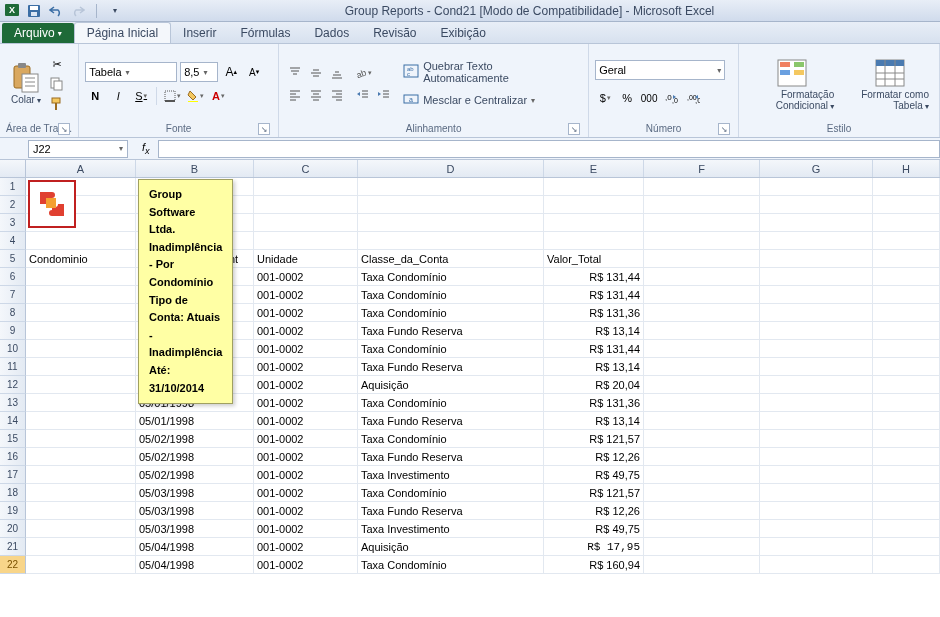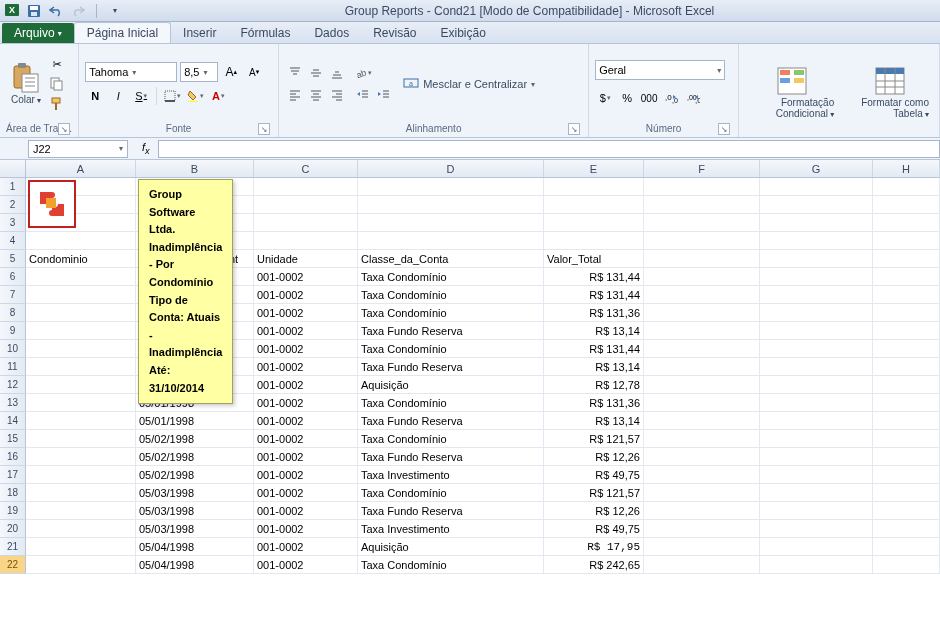--- a/index.html
+++ b/index.html
@@ -150,21 +150,21 @@
           </span>
       </div>
     </div>
     <div class="group-label"><span>Área de Tran...</span><span class="launcher">↘</span></div>
   </div>
 
   <div class="group font-grp" style="width:200px">
     <div class="group-content" style="flex-direction:column;align-items:flex-start;gap:4px;justify-content:center">
       <div class="row">
         <div class="combo" style="width:92px">
-            <span>Tahoma</span>
+            <span>Tabela</span>
             <span class="dd">▾</span>
           </div>
         <div class="combo" style="width:38px">
             <span>8,5</span>
             <span class="dd">▾</span>
           </div>
         <span class="iconbtn" style="font-size:12px">A<sup style="font-size:7px">▴</sup></span>
         <span class="iconbtn" style="font-size:10px">A<sup style="font-size:7px">▾</sup></span>
       </div>
       <div class="row">
@@ -262,20 +262,28 @@
               <svg width="14" height="14">
                 <line x1="6" y1="3" x2="12" y2="3" stroke="#555"></line>
                 <line x1="6" y1="6" x2="12" y2="6" stroke="#555"></line>
                 <line x1="6" y1="9" x2="12" y2="9" stroke="#555"></line>
                 <path d="M1 4 L4 6 L1 8" fill="#4a7ab0"></path>
               </svg>
             </span>
         </div>
       </div>
       <div class="col" style="gap:6px">
+        <div class="wraptxt">
+          <span><svg width="16" height="14">
+                <rect x="1" y="1" width="14" height="12" fill="none" stroke="#3b6ea5"></rect>
+                <text x="4" y="7" font-size="6" fill="#3b6ea5">ab</text>
+                <text x="4" y="12" font-size="6" fill="#3b6ea5">c</text>
+              </svg></span>
+          <span>Quebrar Texto Automaticamente</span>
+        </div>
         <div class="wraptxt">
           <span><svg width="16" height="14">
                 <rect x="1" y="3" width="14" height="8" fill="none" stroke="#3b6ea5"></rect>
                 <text x="8" y="10" font-size="7" fill="#3b6ea5" text-anchor="middle">a</text>
               </svg></span>
           <span>Mesclar e Centralizar</span>
           <span style="font-size:8px;color:#666">▾</span>
         </div>
       </div>
     </div>
@@ -332,20 +340,21 @@
               <rect x="1" y="1" width="28" height="6" fill="#4a7ab0"></rect>
               <line x1="10" y1="1" x2="10" y2="27" stroke="#888"></line>
               <line x1="20" y1="1" x2="20" y2="27" stroke="#888"></line>
               <line x1="1" y1="14" x2="29" y2="14" stroke="#888"></line>
               <line x1="1" y1="20" x2="29" y2="20" stroke="#888"></line>
             </svg>
           </div>
         <span class="label arrow">Formatar como Tabela</span>
       </div>
     </div>
+    <div class="group-label"><span>Estilo</span></div>
   </div>
 </div>
 
 <div class="fbar">
   <div class="namebox">
       <span>J22</span>
       <span class="dd">▾</span>
     </div>
   <div class="fbar-btns">
     <span class="fx">f<sub>x</sub></span>
@@ -486,21 +495,21 @@
         <div class="cell" style="width: 116px;"></div>
         <div class="cell" style="width: 113px;"></div>
         <div class="cell" style="width: 67px;"></div>
       </div>
       <div class="gridrow">
         <div class="rowhead">12</div>
         <div class="cell" style="width: 110px;"></div>
         <div class="cell" style="width: 118px;">05/01/1998</div>
         <div class="cell" style="width: 104px;">001-0002</div>
         <div class="cell" style="width: 186px;">Aquisição</div>
-        <div class="cell r" style="width: 100px;">R$ 12,78</div>
+        <div class="cell r" style="width: 100px;">R$ 20,04</div>
         <div class="cell" style="width: 116px;"></div>
         <div class="cell" style="width: 113px;"></div>
         <div class="cell" style="width: 67px;"></div>
       </div>
       <div class="gridrow">
         <div class="rowhead">13</div>
         <div class="cell" style="width: 110px;"></div>
         <div class="cell" style="width: 118px;">05/01/1998</div>
         <div class="cell" style="width: 104px;">001-0002</div>
         <div class="cell" style="width: 186px;">Taxa Condomínio</div>
@@ -596,21 +605,21 @@
         <div class="cell" style="width: 116px;"></div>
         <div class="cell" style="width: 113px;"></div>
         <div class="cell" style="width: 67px;"></div>
       </div>
       <div class="gridrow">
         <div class="rowhead sel">22</div>
         <div class="cell" style="width: 110px;"></div>
         <div class="cell" style="width: 118px;">05/04/1998</div>
         <div class="cell" style="width: 104px;">001-0002</div>
         <div class="cell" style="width: 186px;">Taxa Condomínio</div>
-        <div class="cell r" style="width: 100px;">R$ 242,65</div>
+        <div class="cell r" style="width: 100px;">R$ 160,94</div>
         <div class="cell" style="width: 116px;"></div>
         <div class="cell" style="width: 113px;"></div>
         <div class="cell" style="width: 67px;"></div>
       </div>
     </div>
 
   <div class="infobox">
     <div class="puzzle">
       <svg width="40" height="40" viewBox="0 0 40 40">
           <path d="M8 8 h12 a3 3 0 0 1 0 6 v6 a3 3 0 0 0 6 0 h6 v12 h-12 a3 3 0 0 1 0-6 v-6 a3 3 0 0 0-6 0 h-6 z" fill="#e04030"></path>

